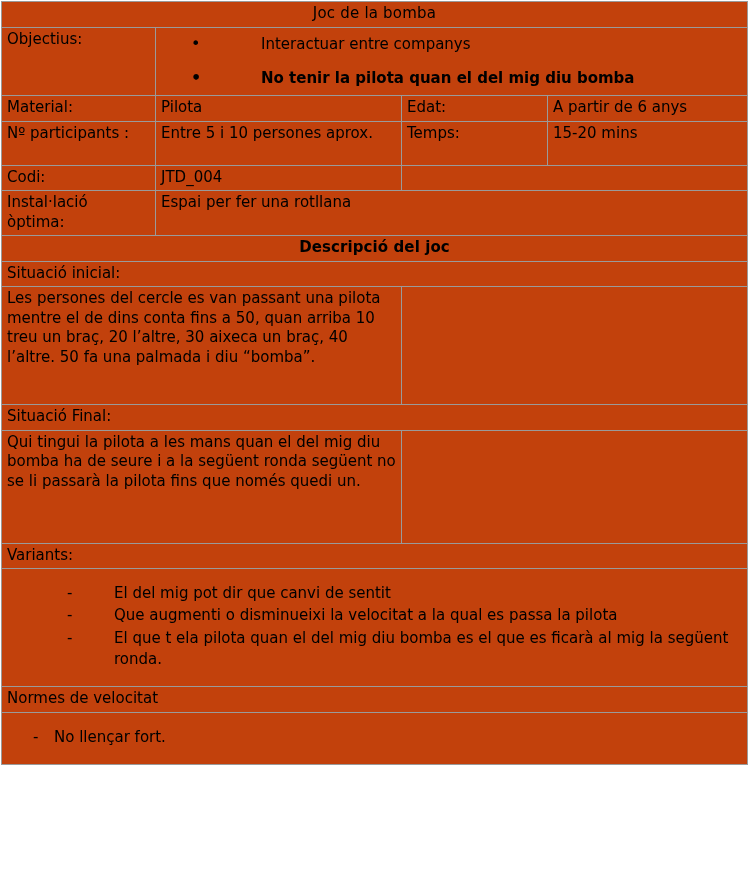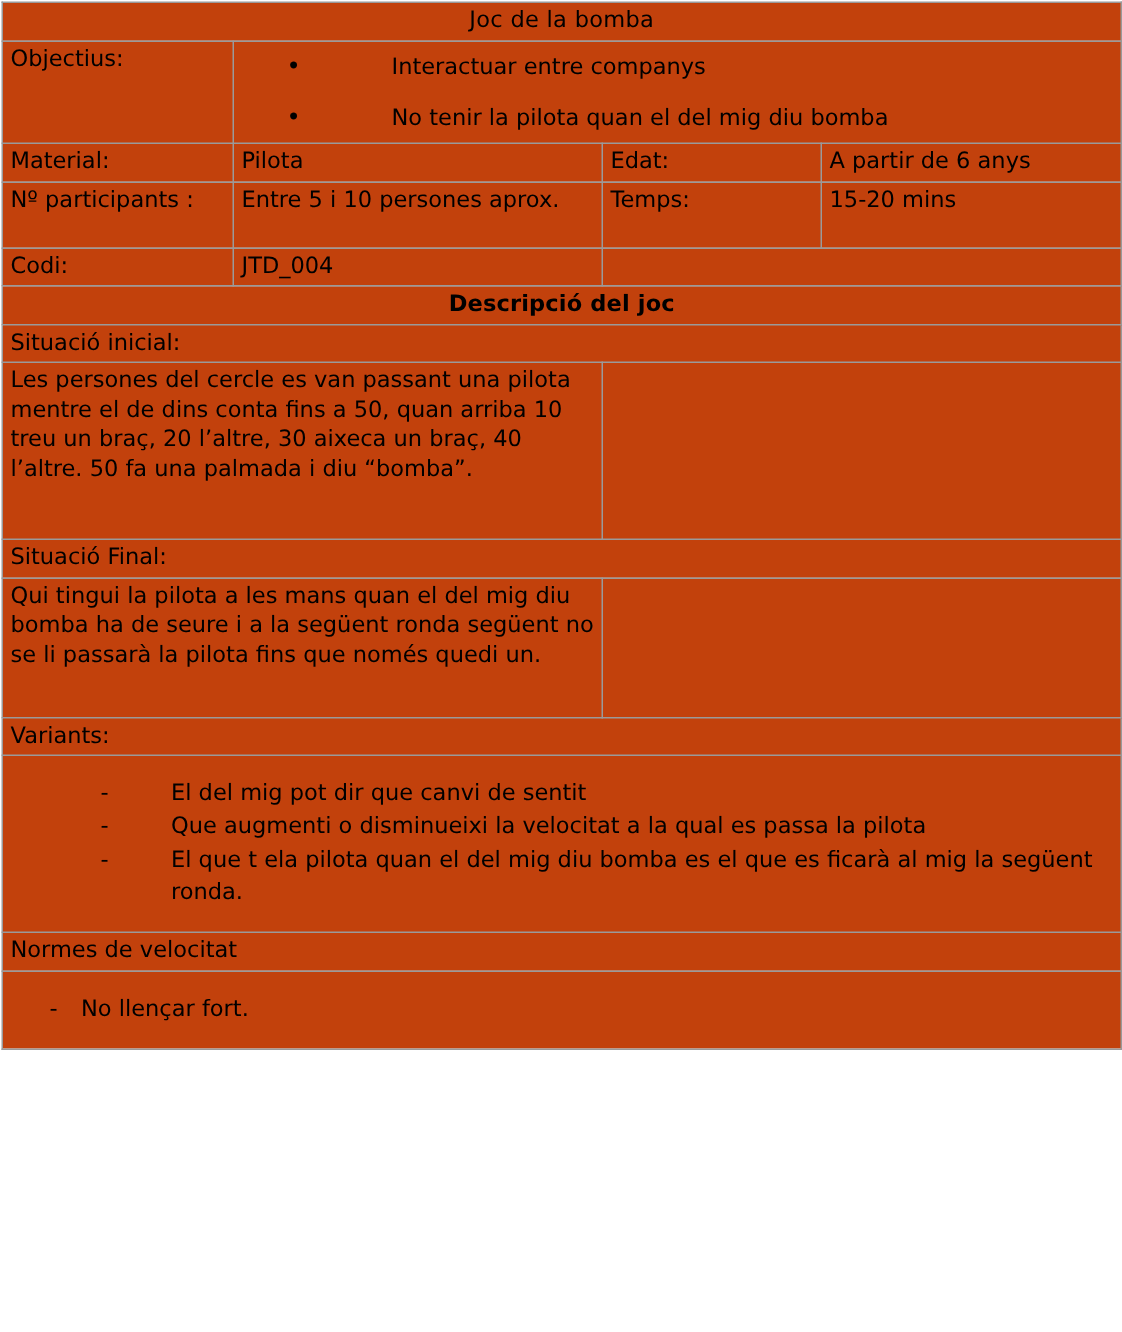--- a/index.html
+++ b/index.html
@@ -73,20 +73,21 @@
     padding: 0;
   }
   ul.objectives li {
     position: relative;
     padding: 5px 0 11px 100px;
     font-size: 15px;
     line-height: 1.25;
   }
   ul.objectives li:last-child {
     padding-bottom: 4px;
+    font-weight: bold;
   }
   ul.objectives li::before {
     content: "\2022";
     position: absolute;
     left: 30px;
     top: 4px;
     font-size: 16px;
     line-height: 1.25;
   }
 
@@ -160,41 +161,45 @@
         <td class="label" colspan="2">Temps:</td>
         <td>15-20 mins</td>
       </tr>
 
       <tr>
         <td class="label">Codi:</td>
         <td>JTD_004</td>
         <td class="blank" colspan="3"></td>
       </tr>
 
+      <tr style="height:40px">
+        <td class="label">Instal·lació òptima:</td>
+        <td colspan="4">Espai per fer una rotllana</td>
+      </tr>
 
       <tr>
         <td class="band-center" colspan="5">Descripció del joc</td>
       </tr>
 
       <tr>
         <td class="band" colspan="5">Situació inicial:</td>
       </tr>
 
 
 
       <tr style="height:118px">
         <td colspan="2">Les persones del cercle es van passant una pilota mentre el de dins conta fins a 50, quan arriba 10 treu un braç, 20 l’altre, 30 aixeca un braç, 40 l’altre. 50 fa una palmada i diu “bomba”.</td>
         <td colspan="3"></td>
       </tr>
 
       <tr>
         <td class="band" colspan="5">Situació Final:</td>
       </tr>
 
-      <tr style="height:93px">
+      <tr style="height:113px">
         <td colspan="2">Qui tingui la pilota a les mans quan el del mig diu bomba ha de seure i a la següent ronda següent no se li passarà la pilota fins que només quedi un.</td>
         <td colspan="3"></td>
       </tr>
 
       <tr>
         <td class="band" colspan="5">Variants:</td>
       </tr>
 
       <tr>
         <td colspan="5" class="pad-bottom-sm">

